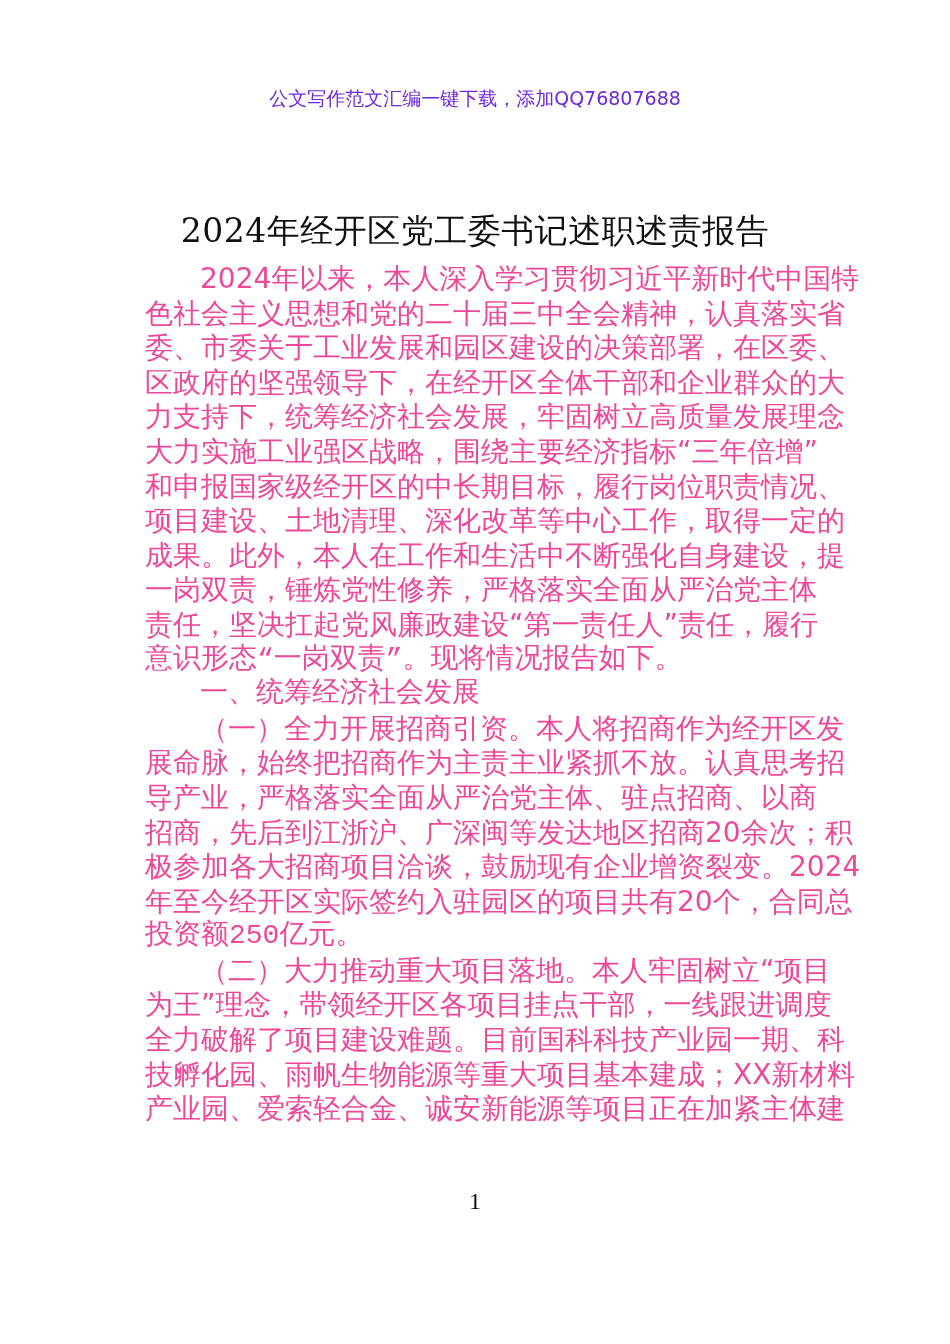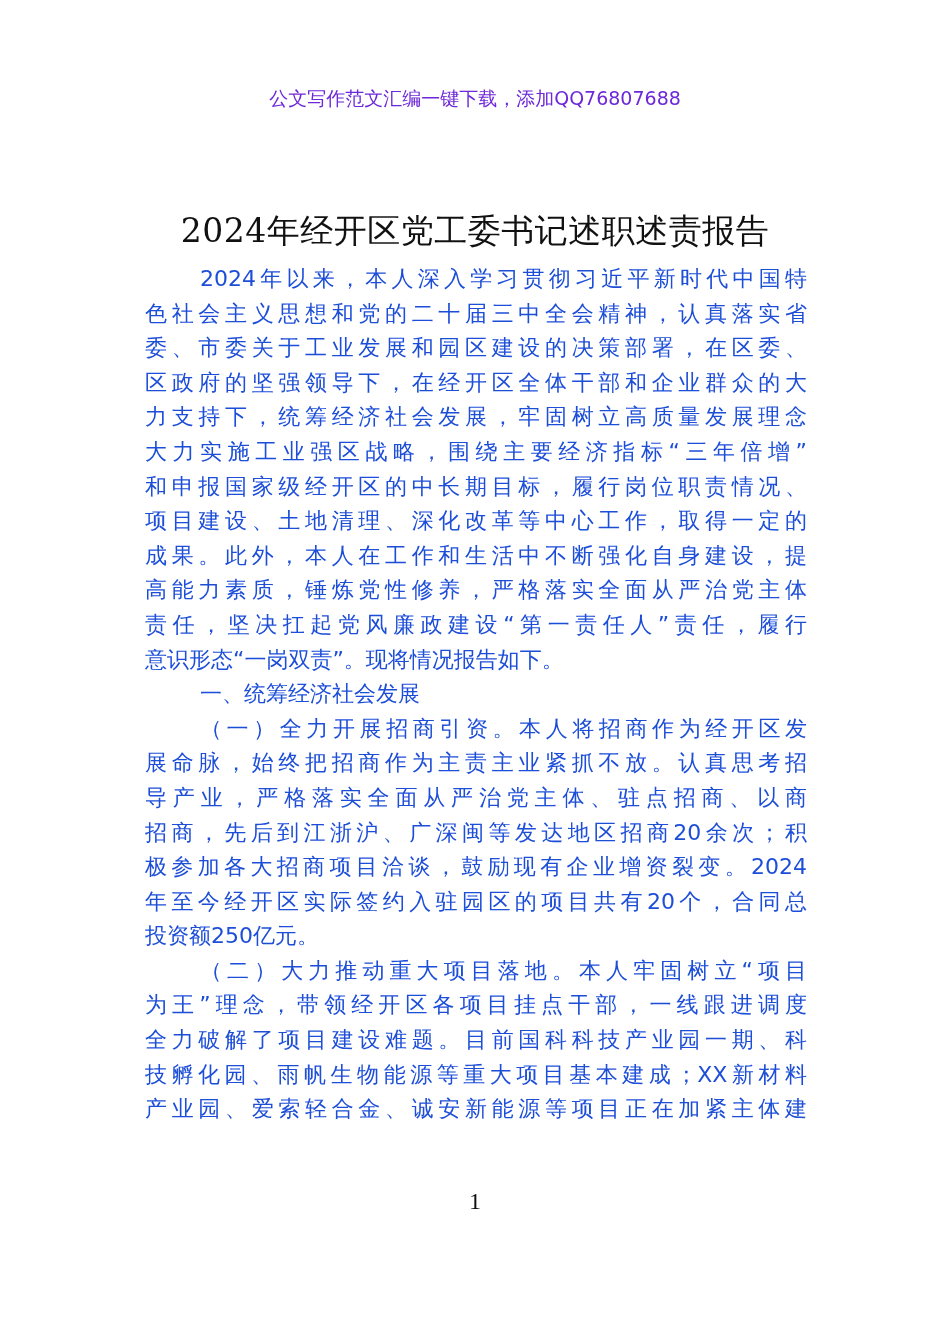--- a/index.html
+++ b/index.html
@@ -41,28 +41,29 @@
     }
     .body-text {
       position: absolute;
       left: 145px;
       top: 262px;
       width: 662px;
     }
     .line {
       height: 34.6px;
       line-height: 34.6px;
-      font-size: 22px;
+      font-size: 28px;
       white-space: nowrap;
       text-align: justify;
       text-align-last: justify;
-      color: #1d4ed8;
+      color: #ec4899;
     }
     .line.last {
       text-align-last: left;
+      font-family: Liberation Mono, monospace;
     }
     .line.indent {
       padding-left: 55px;
     }
     .page-number {
       position: absolute;
       left: 0;
       top: 1188px;
       width: 950px;
       text-align: center;
@@ -83,21 +84,21 @@
   <div>
     <div class="line indent">2024年以来，本人深入学习贯彻习近平新时代中国特</div>
     <div class="line">色社会主义思想和党的二十届三中全会精神，认真落实省</div>
     <div class="line">委、市委关于工业发展和园区建设的决策部署，在区委、</div>
     <div class="line">区政府的坚强领导下，在经开区全体干部和企业群众的大</div>
     <div class="line">力支持下，统筹经济社会发展，牢固树立高质量发展理念</div>
     <div class="line">大力实施工业强区战略，围绕主要经济指标“三年倍增”</div>
     <div class="line">和申报国家级经开区的中长期目标，履行岗位职责情况、</div>
     <div class="line">项目建设、土地清理、深化改革等中心工作，取得一定的</div>
     <div class="line">成果。此外，本人在工作和生活中不断强化自身建设，提</div>
-    <div class="line">高能力素质，锤炼党性修养，严格落实全面从严治党主体</div>
+    <div class="line">一岗双责，锤炼党性修养，严格落实全面从严治党主体</div>
     <div class="line">责任，坚决扛起党风廉政建设“第一责任人”责任，履行</div>
     <div class="line last">意识形态“一岗双责”。现将情况报告如下。</div>
   </div>
 
   <div class="line indent last">一、统筹经济社会发展</div>
 
   <div>
     <div class="line indent">（一）全力开展招商引资。本人将招商作为经开区发</div>
     <div class="line">展命脉，始终把招商作为主责主业紧抓不放。认真思考招</div>
     <div class="line">导产业，严格落实全面从严治党主体、驻点招商、以商</div>

